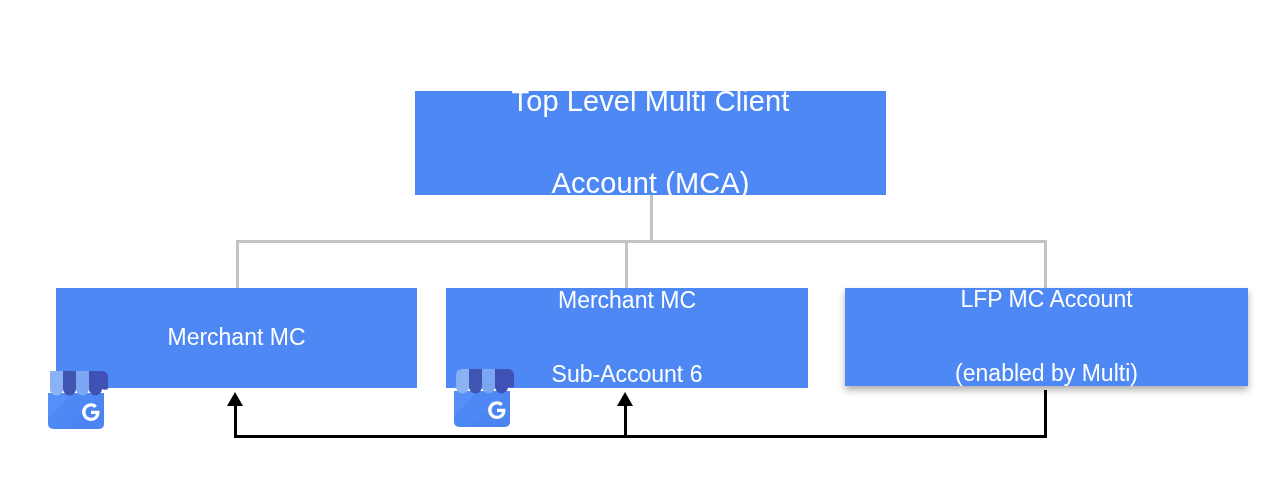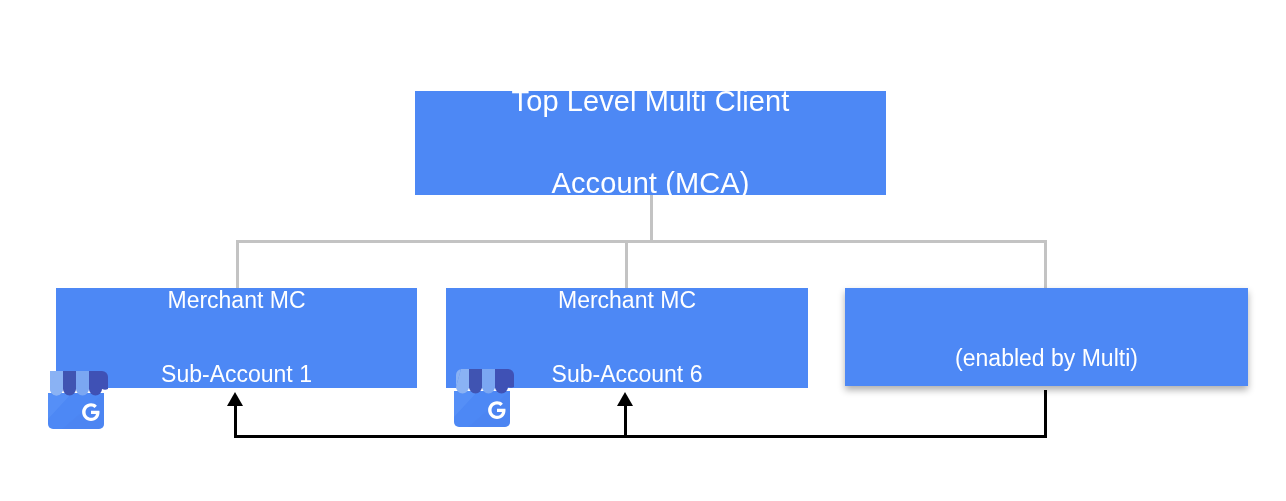--- a/index.html
+++ b/index.html
@@ -123,29 +123,29 @@
   <div class="conn" id="conn-drop-mid"></div>
   <div class="conn" id="conn-drop-right"></div>
 
   <div class="node" id="node-top">
     <span class="line1">Top Level Multi Client</span>
     <span class="line2">Account (MCA)</span>
   </div>
 
   <div class="node" id="node-sub1">
     <span class="line1">Merchant MC</span>
-    <span class="line2">Sub-Account 1</span>
   </div>
 
   <div class="node" id="node-sub2">
     <span class="line1">Merchant MC</span>
     <span class="line2">Sub-Account 6</span>
   </div>
 
   <div class="node" id="node-lfp">
+    <span class="line1">LFP MC Account</span>
     <span class="line2">(enabled by Multi)</span>
   </div>
 
   <div class="gbp-icon" id="gbp-1">
     <svg viewBox="0 0 68 64" width="68" height="64" xmlns="http://www.w3.org/2000/svg">
 
       <path d="M6 26 H62 V57 a5 5 0 0 1 -5 5 H11 a5 5 0 0 1 -5 -5 Z" fill="#4d88f5"></path>
 
       <path d="M6 26 H30 L6 52 Z" fill="#5d95f7" opacity="0.55"></path>
       <path d="M62 26 L20 62 H57 a5 5 0 0 0 5 -5 Z" fill="#4a82ef" opacity="0.35"></path>

